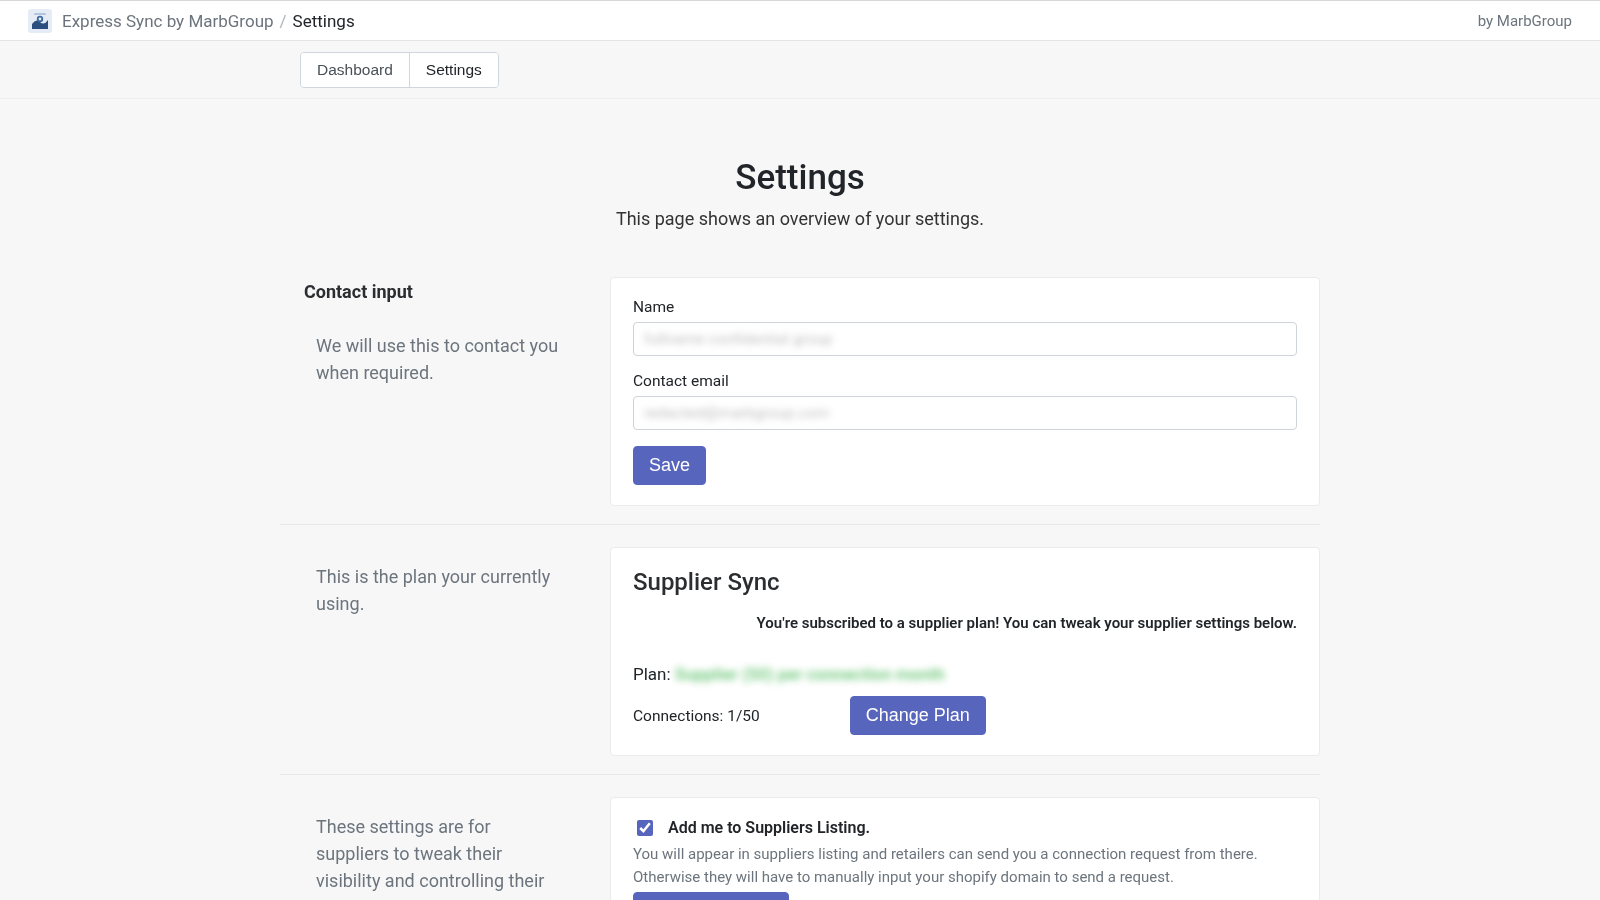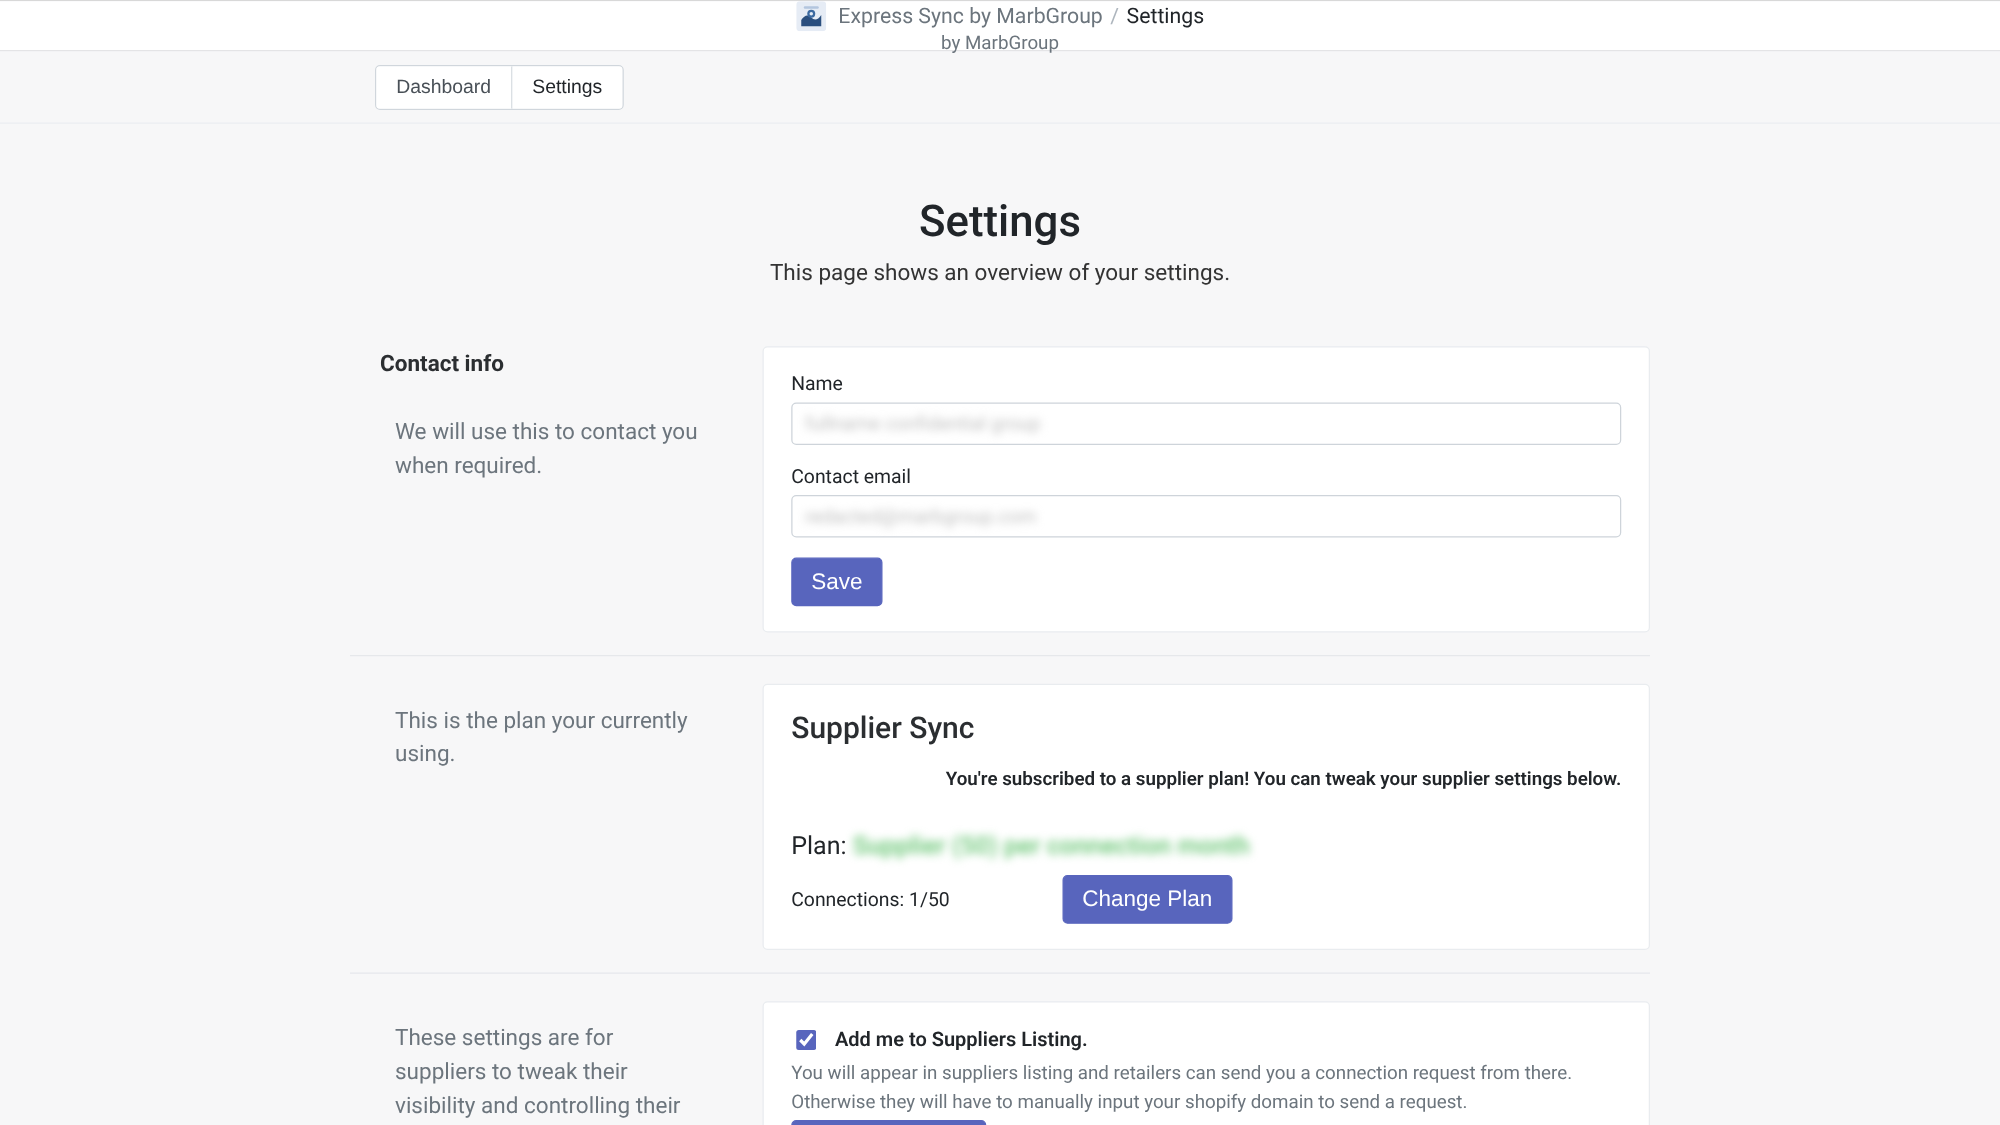--- a/index.html
+++ b/index.html
@@ -34,21 +34,20 @@
   }
   
   header.app-header {
     background: #fff;
     border-bottom: 1px solid #e4e4e6;
     padding: 0 28px;
     height: 40px;
     display: flex;
     align-items: center;
     justify-content: space-between;
-    flex-direction: column;
   }
   .header-left { display: flex; align-items: center; gap: 10px; }
   .app-logo {
     width: 24px; height: 24px;
     display: inline-flex; align-items: center; justify-content: center;
   }
   .app-logo svg { width: 24px; height: 24px; }
   .breadcrumb { font-size: 17px; color: var(--text-muted); display: flex; align-items: center; gap: 6px; }
   .breadcrumb .crumb-current { color: var(--text-dark); }
   .breadcrumb .sep { color: #adb5bd; }
@@ -148,21 +147,21 @@
     color: #fff;
     font-size: 18px;
     padding: 8px 15px;
     border-radius: 4px;
     cursor: pointer;
   }
   .card h3.plan-title {
     font-size: 24px; font-weight: 500; margin: 0 0 18px 0; color: #2b2e31;
   }
   .card p.plan-desc { margin: 18px 0 14px 0; font-size: 15px; color: #212529; font-weight: 600; text-align: right; }
-  .plan-line { font-size: 20px; margin-bottom: 12px; margin-top: 32px; }
+  .plan-line { font-size: 17px; margin-bottom: 12px; margin-top: 32px; }
   .plan-row { display: flex; align-items: center; justify-content: flex-start; gap: 90px; margin-top: 8px; }
   .plan-row .connections { font-size: 15.5px; }
   .checkbox-row { display: flex; align-items: flex-start; gap: 12px; }
   input[type=checkbox] {
     width: 16px; height: 16px; margin-top: 2px;
     accent-color: var(--accent);
     cursor: pointer;
   }
   .check-label { font-size: 16px; font-weight: 600; color: #212529; }
   .check-help {
@@ -204,21 +203,21 @@
     <button class="nav-tab active">Settings</button>
   </div>
 </div>
 
 <main>
   <h1 class="page-title">Settings</h1>
   <p class="page-sub">This page shows an overview of your settings.</p>
 
   <div class="section">
     <div class="section-left">
-      <h2>Contact info</h2>
+      <h2>Contact input</h2>
       <p>We will use this to contact you when required.</p>
     </div>
     <div class="section-right">
       <div class="card">
         <div class="form-group">
           <label class="form-label">Name</label>
           <div class="text-input"><span class="blur-text">fullname confidential group</span></div>
         </div>
         <div class="form-group">
           <label class="form-label">Contact email</label>

